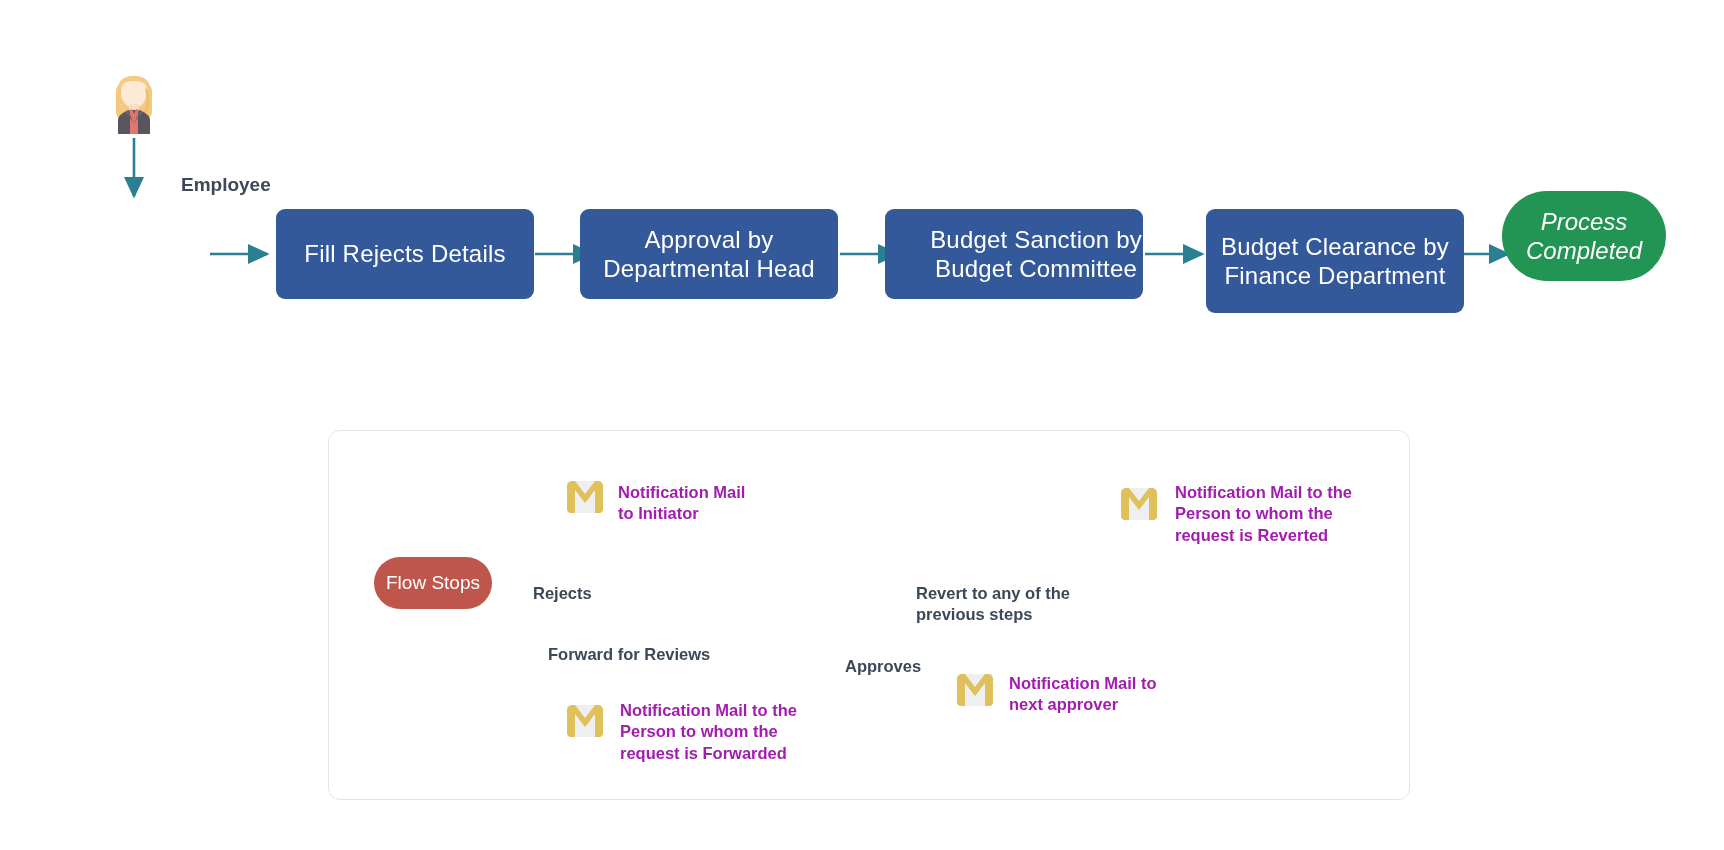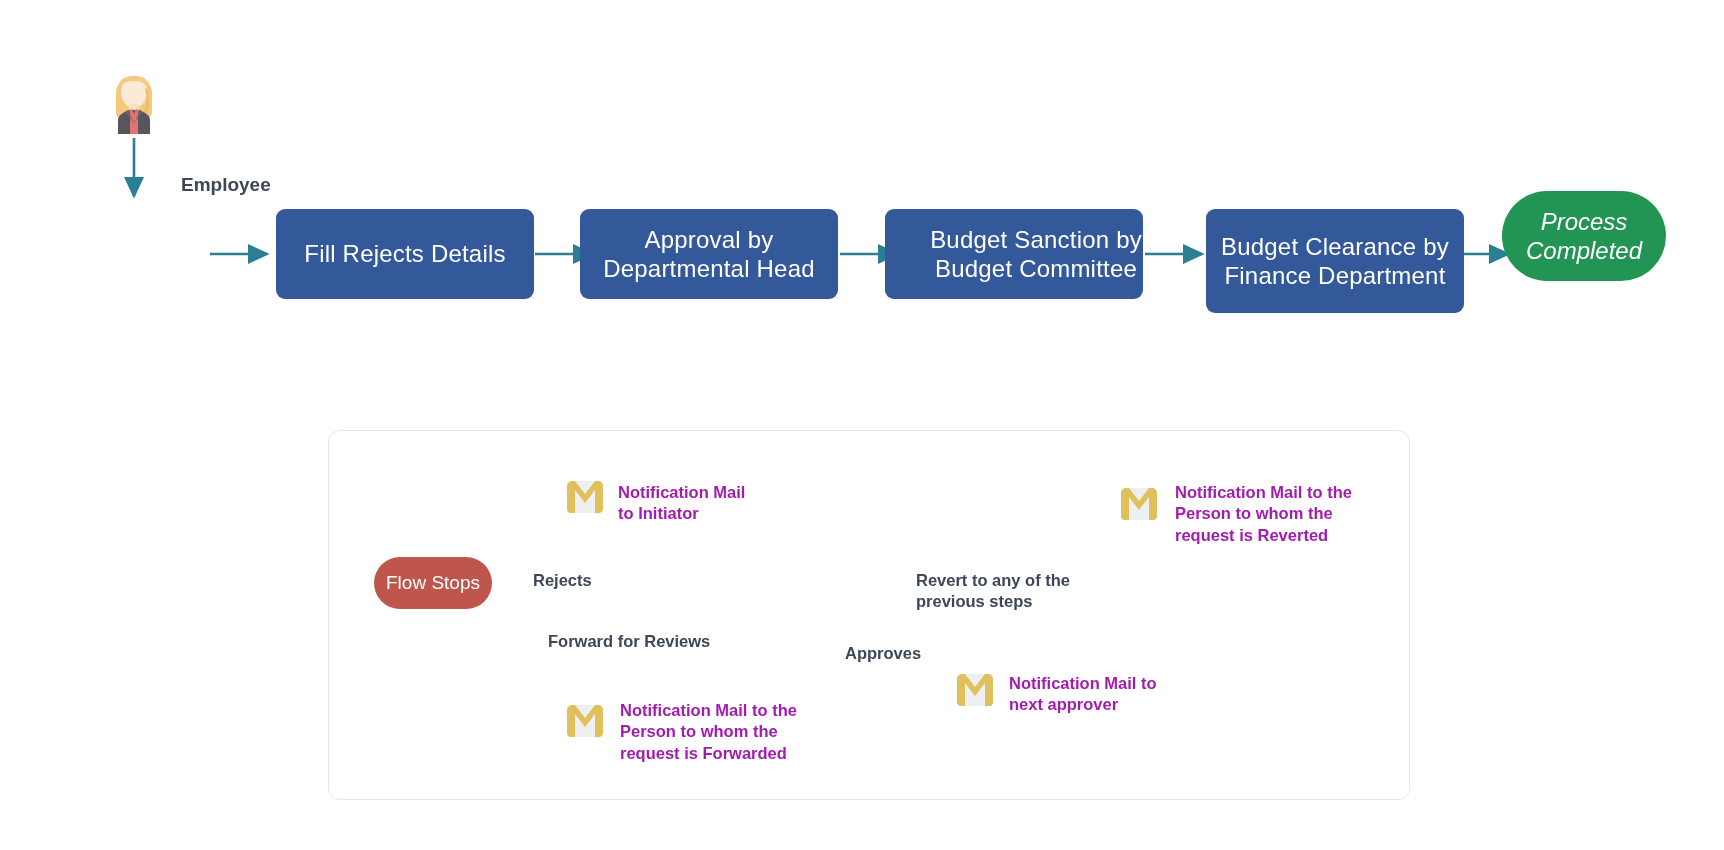--- a/index.html
+++ b/index.html
@@ -67,20 +67,21 @@
     align-items: center;
     justify-content: center;
   }
   .edge-label {
     position: absolute;
     color: #3C4858;
     font-size: 16.5px;
     font-weight: bold;
     line-height: 1.28;
     white-space: pre-line;
+    margin-top: 13px;
   }
   .mail-label {
     position: absolute;
     color: #a21caf;
     font-size: 16.5px;
     font-weight: 600;
     line-height: 1.3;
     white-space: pre-line;
   }
   .actor-label {

